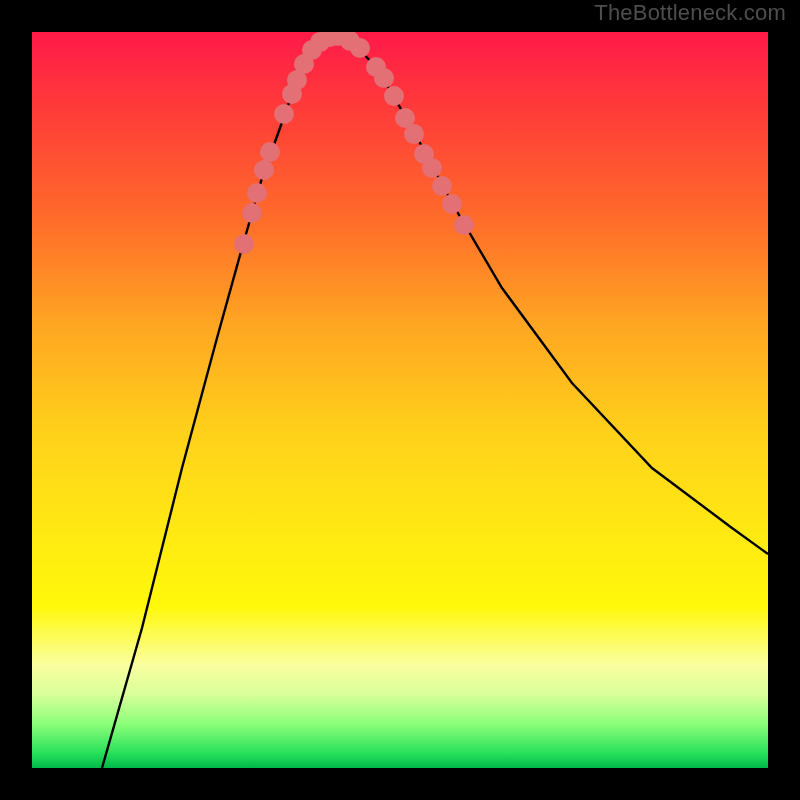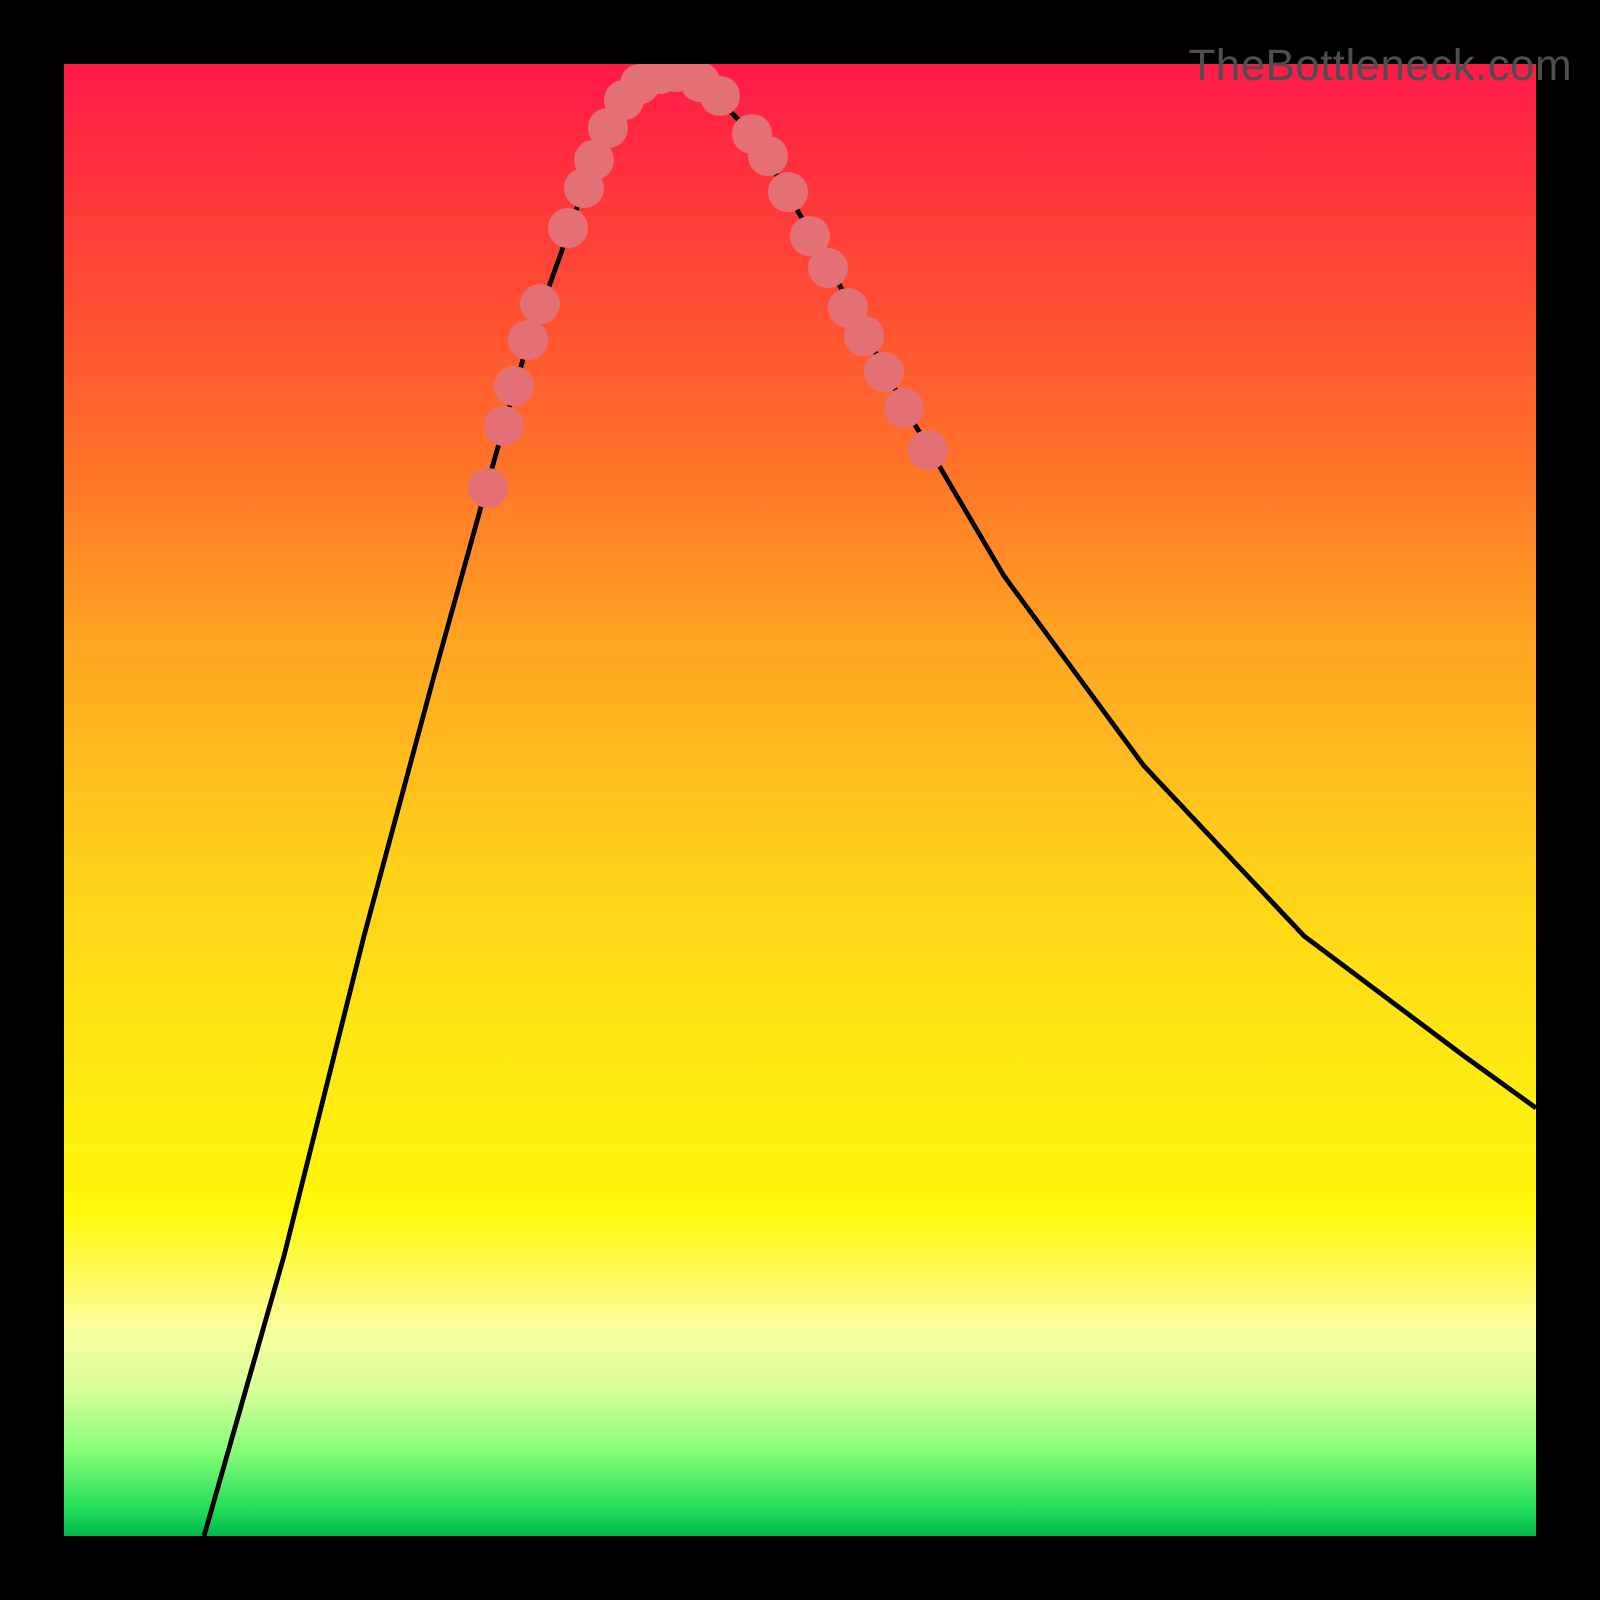--- a/index.html
+++ b/index.html
@@ -34,21 +34,21 @@
       #ffe912 68%,
       #fff80a 78%,
       #faffa0 86%,
       #d8ff9a 90%,
       #8cff7a 94%,
       #27e05a 98%,
       #00b84a 100%);
   }
   .credit {
     position: absolute;
-    top: 20px;
+    top: 0;
     right: 14px;
     color: #4e4e4e;
     font-size: 22px;
     font-weight: 500;
     letter-spacing: 0.2px;
   }
   svg.curve {
     position: absolute;
     top: 0;
     left: 0;

